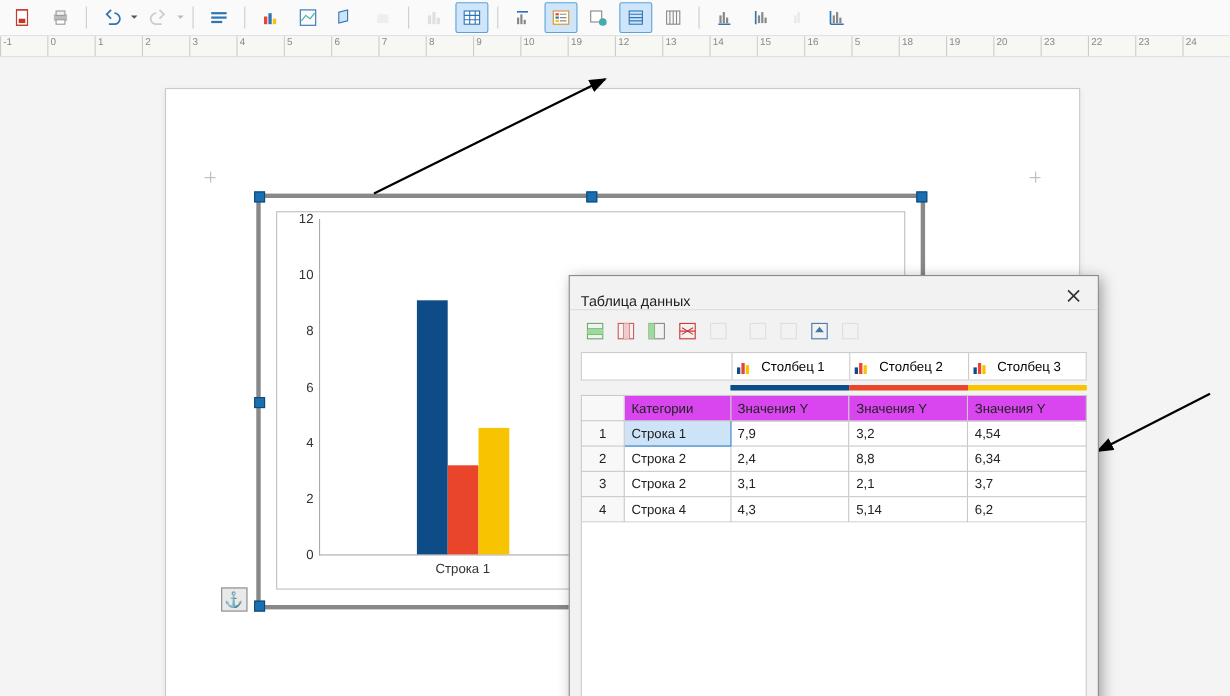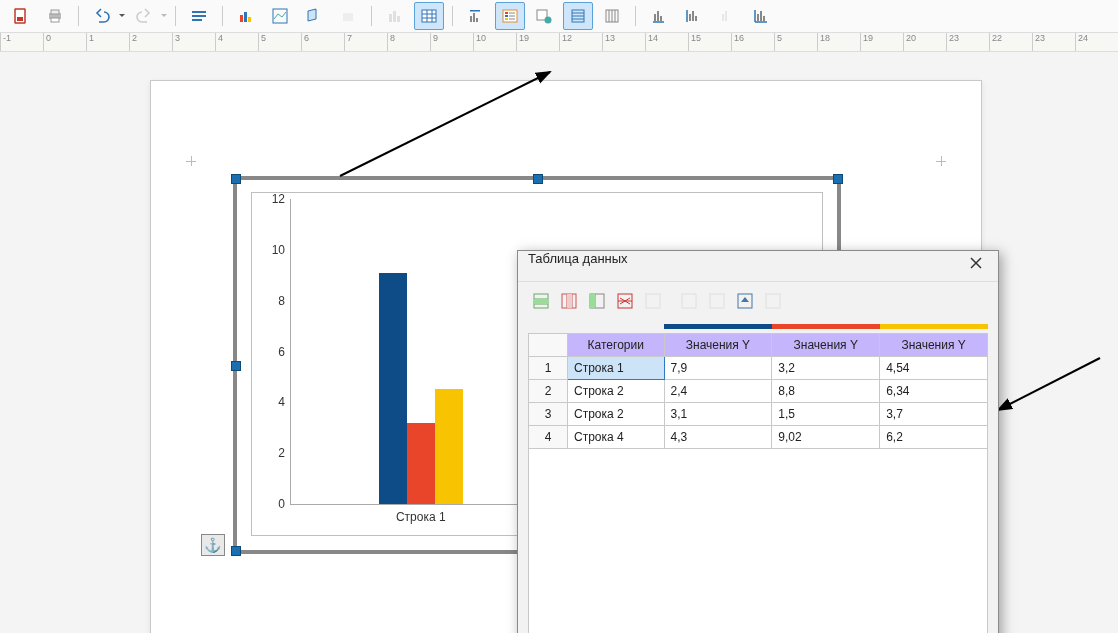--- a/index.html
+++ b/index.html
@@ -45,40 +45,40 @@
   .bars { position:absolute; left:0; right:0; bottom:0; top:0; display:flex; }
   .group { flex:1; display:flex; align-items:flex-end; justify-content:center; gap:0; }
   .bar { width:28px; }
   .c1 { background:#0d4c87; }
   .c2 { background:#e9452b; }
   .c3 { background:#f8c300; }
   .catlabel { position:absolute; top:100%; font-size:12px; color:#333; padding-top:6px; text-align:center; }
 
   
   .dialog { position:absolute; left:517px; top:200px; width:480px; background:#f2f2f2; border:1px solid #8a8a8a; box-shadow:3px 3px 12px rgba(0,0,0,0.35); display:flex; flex-direction:column; }
-  .dlg-title { height:30px; display:flex; align-items:flex-start; padding:0 10px; font-size:13px; border-bottom:1px solid #ddd; }
+  .dlg-title { height:30px; display:flex; align-items:flex-end; padding:0 10px; font-size:13px; border-bottom:1px solid #ddd; }
   .dlg-title .spacer { flex:1; }
   .dlg-close { width:24px; height:24px; display:flex; align-items:center; justify-content:center; font-size:14px; }
   .dlg-toolbar { height:30px; display:flex; align-items:center; padding:4px 10px; gap:2px; }
   .dtbtn { width:24px; height:22px; display:flex; align-items:center; justify-content:center; border:1px solid transparent; }
   .dtbtn.disabled { opacity:0.35; }
   .dlg-body { padding:0 10px 10px; }
   .series-row { display:flex; align-items:center; height:24px; border:1px solid #ccc; background:#fff; }
   .series-spacer { width:136px; border-right:1px solid #ccc; height:100%; }
   .series-cell { flex:1; display:flex; align-items:center; gap:4px; border-right:1px solid #ccc; height:100%; padding-left:4px; font-size:12px; }
   .series-cell:last-child { border-right:none; }
   .mini-chart { width:16px; height:14px; display:inline-flex; align-items:flex-end; gap:1px; }
   .mini-chart span { width:3px; }
   .sep-bar { height:5px; display:flex; margin:4px 0; }
   .sep-bar div { flex:1; }
   .sb1 { background:#0d4c87; } .sb2 { background:#e9452b; } .sb3 { background:#f8c300; }
 
   table.data { width:100%; border-collapse:collapse; background:#fff; font-size:12px; }
   table.data th, table.data td { border:1px solid #c9c9c9; padding:2px 6px; height:18px; text-align:left; }
-  table.data th { background:#c4b5fd; font-weight:normal; text-align:center; }
+  table.data th { background:#d946ef; font-weight:normal; text-align:left; }
   table.data .rownum { width:26px; text-align:center; background:#f8f8f8; }
   td.selected { background:#cde3f8; border:1px solid #2d7cc1 !important; }
 
   .table-scroll { height:200px; border:1px solid #c9c9c9; border-top:none; background:#fff; overflow:hidden; }
 
   
   .arrow { position:absolute; pointer-events:none; }
 
   
   svg.icon { width:18px; height:18px; }
@@ -404,20 +404,47 @@
             </svg>
           </div>
         <div class="dtbtn disabled">
             <svg width="16" height="16">
               <rect x="1" y="1" width="14" height="14" fill="none" stroke="#bbb"></rect>
             </svg>
           </div>
       </div>
 
       <div class="dlg-body">
+        <div class="series-row">
+          <div class="series-spacer"></div>
+          <div class="series-cell">
+            <span class="mini-chart">
+                <span style="height:6px;background:#0d4c87"></span>
+                <span style="height:10px;background:#e9452b"></span>
+                <span style="height:8px;background:#f8c300"></span>
+              </span>
+            <input type="text" style="border: none; width: 70px; font-size: 12px; background: transparent;" value="Столбец 1">
+          </div>
+          <div class="series-cell">
+            <span class="mini-chart">
+                <span style="height:6px;background:#0d4c87"></span>
+                <span style="height:10px;background:#e9452b"></span>
+                <span style="height:8px;background:#f8c300"></span>
+              </span>
+            <input type="text" style="border: none; width: 70px; font-size: 12px; background: transparent;" value="Столбец 2">
+          </div>
+          <div class="series-cell">
+            <span class="mini-chart">
+                <span style="height:6px;background:#0d4c87"></span>
+                <span style="height:10px;background:#e9452b"></span>
+                <span style="height:8px;background:#f8c300"></span>
+              </span>
+            <input type="text" style="border: none; width: 70px; font-size: 12px; background: transparent;" value="Столбец 3">
+          </div>
+        </div>
         <div class="sep-bar">
           <div style="flex:0 0 136px;background:transparent"></div>
           <div class="sb1"></div>
             <div class="sb2"></div>
             <div class="sb3"></div>
         </div>
 
         <table class="data">
           <thead>
             <tr>
@@ -440,28 +467,28 @@
                 <th class="rownum">2</th>
                 <td>Строка 2</td>
                 <td>2,4</td>
                 <td>8,8</td>
                 <td>6,34</td>
               </tr>
               <tr>
                 <th class="rownum">3</th>
                 <td>Строка 2</td>
                 <td>3,1</td>
-                <td>1,5</td>
+                <td>2,1</td>
                 <td>3,7</td>
               </tr>
               <tr>
                 <th class="rownum">4</th>
                 <td>Строка 4</td>
                 <td>4,3</td>
-                <td>9,02</td>
+                <td>5,14</td>
                 <td>6,2</td>
               </tr>
             </tbody>
         </table>
         <div class="table-scroll"></div>
       </div>
 
     </div>
   </div>
 

